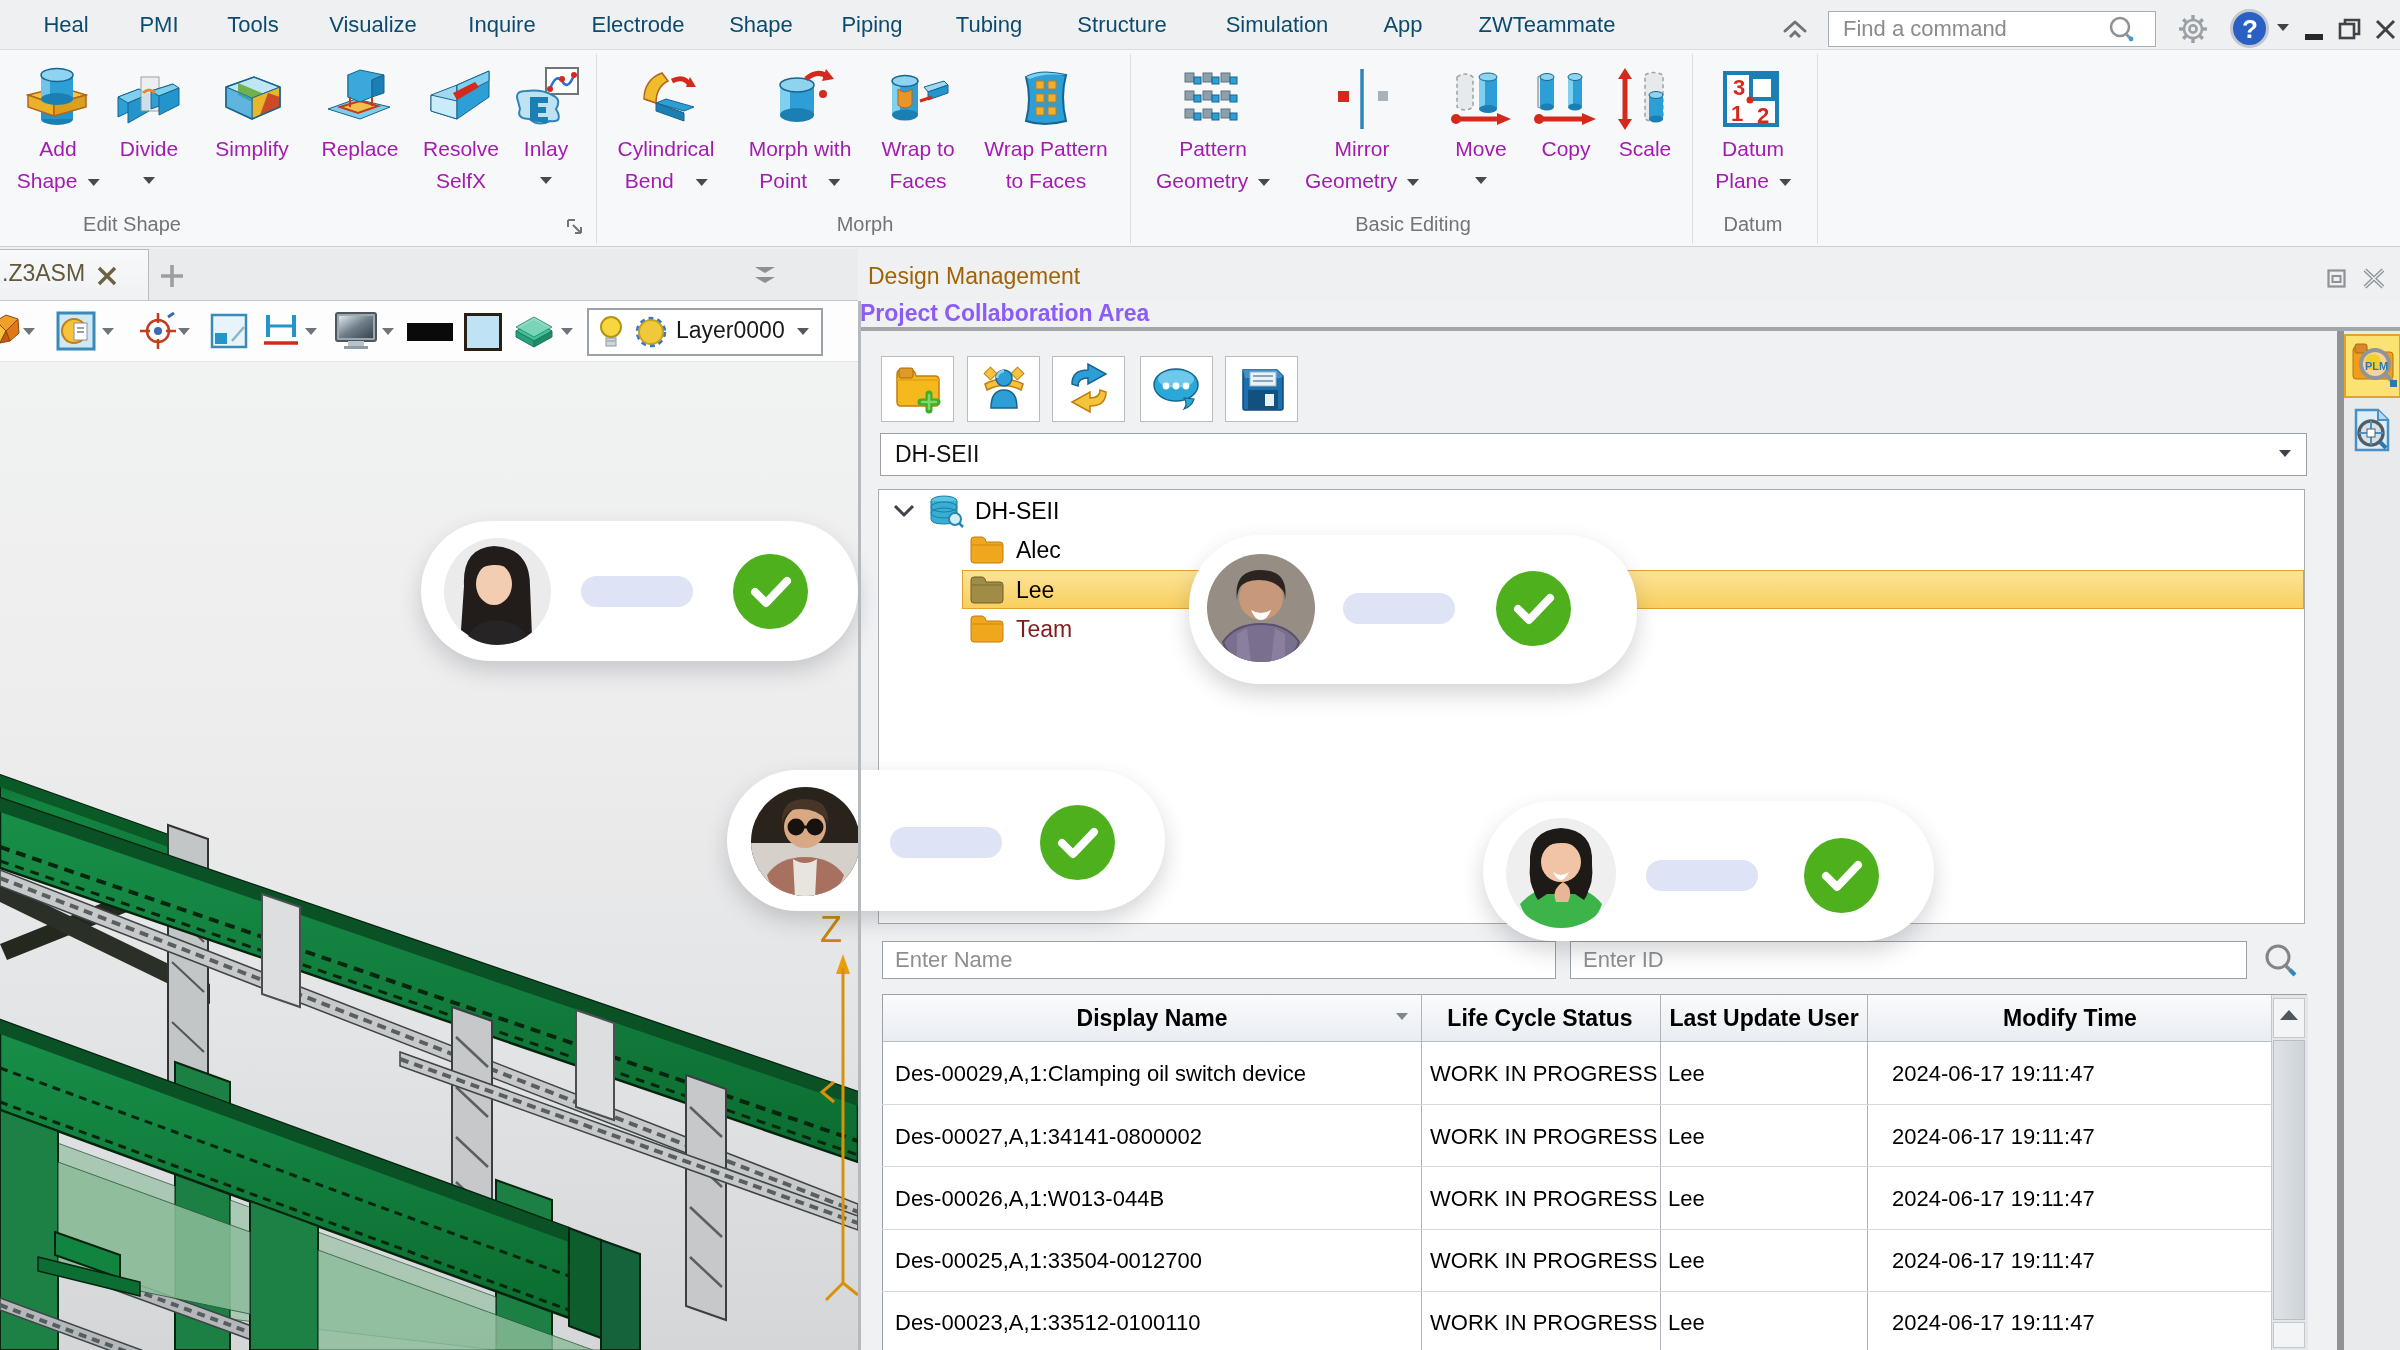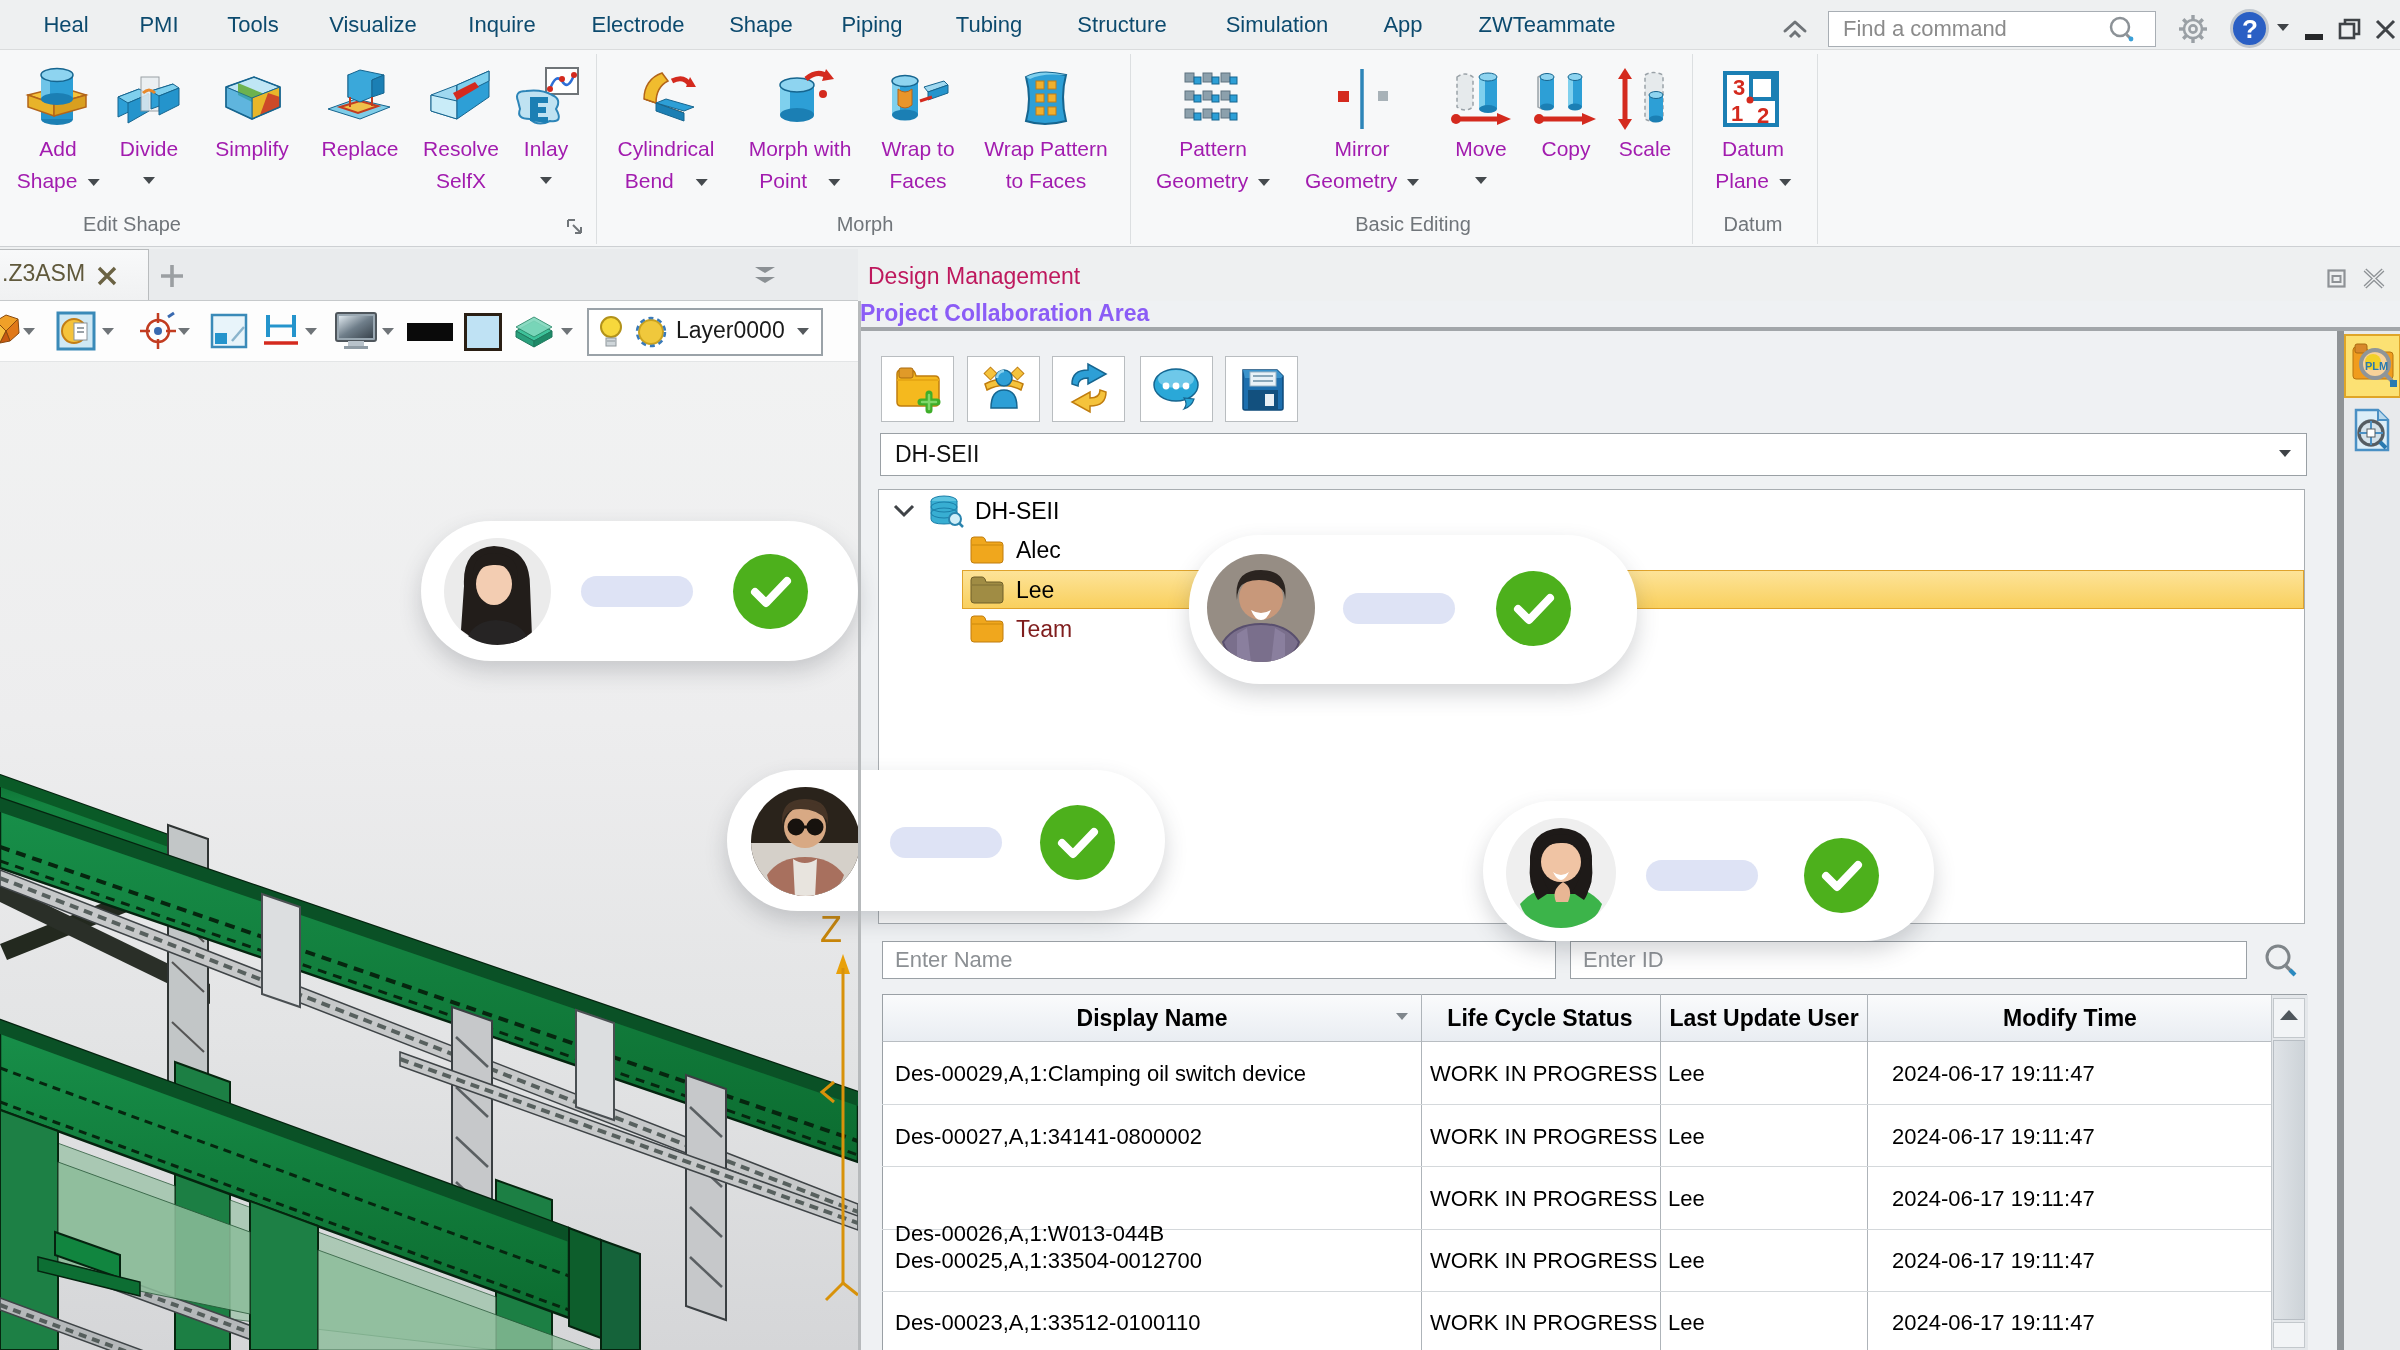--- a/index.html
+++ b/index.html
@@ -306,21 +306,21 @@
 <svg class="abs" style="left:158px;top:13px;" width="28" height="28" viewBox="0 0 28 28">
       <path d="M14 3 V25 M3 14 H25" stroke="#9b9fa2" stroke-width="3.6"></path>
     </svg>
 <svg class="abs" style="left:752px;top:16px;" width="26" height="20" viewBox="0 0 26 20">
       <path d="M3 2 H23 L13 8 Z" fill="#8b9094"></path>
       <path d="M3 12 H23 L13 18 Z" fill="#8b9094"></path>
     </svg>
 </div>
 
 <div id="paneltitle"></div>
-<span class="abs" style="left:868px;top:263px;font-size:23px;color:#be185d;text-align:center;">Design Management</span>
+<span class="abs" style="left:868px;top:263px;font-size:23px;color:#a16207;text-align:center;">Design Management</span>
 <svg class="abs" style="left:2327px;top:269px;" width="19" height="19" viewBox="0 0 19 19">
     <rect x="1.5" y="1.5" width="16" height="16" fill="none" stroke="#8e9296" stroke-width="2.2"></rect>
     <rect x="5.5" y="7" width="8" height="6" fill="none" stroke="#8e9296" stroke-width="2"></rect>
   </svg>
 <svg class="abs" style="left:2362px;top:268px;" width="24" height="21" viewBox="0 0 24 21">
     <path d="M3 2 L21 19 M21 2 L3 19" stroke="#8e9296" stroke-width="4"></path>
     <path d="M3 2 L21 19 M21 2 L3 19" stroke="#eef0f1" stroke-width="1.4"></path>
   </svg>
 <span class="abs" style="left:860px;top:300px;font-size:23px;font-weight:bold;color:#8b5cf6;z-index:7;">Project Collaboration Area</span>
 <div id="psep"></div>
@@ -594,21 +594,21 @@
 <div class="abs" style="left:882px;top:1291px;width:1389px;height:1px;background:#d4d8db;"></div>
 
 <span class="trow" style="left:895px;top:1061px;">Des-00029,A,1:Clamping oil switch device</span>
 <span class="trow" style="left:1430px;top:1061px;">WORK IN PROGRESS</span>
 <span class="trow" style="left:1668px;top:1061px;">Lee</span>
 <span class="trow" style="left:1892px;top:1061px;">2024-06-17 19:11:47</span>
 <span class="trow" style="left:895px;top:1124px;">Des-00027,A,1:34141-0800002</span>
 <span class="trow" style="left:1430px;top:1124px;">WORK IN PROGRESS</span>
 <span class="trow" style="left:1668px;top:1124px;">Lee</span>
 <span class="trow" style="left:1892px;top:1124px;">2024-06-17 19:11:47</span>
-<span class="trow" style="left:895px;top:1186px;margin-top:35px;">Des-00026,A,1:W013-044B</span>
+<span class="trow" style="left:895px;top:1186px;">Des-00026,A,1:W013-044B</span>
 <span class="trow" style="left:1430px;top:1186px;">WORK IN PROGRESS</span>
 <span class="trow" style="left:1668px;top:1186px;">Lee</span>
 <span class="trow" style="left:1892px;top:1186px;">2024-06-17 19:11:47</span>
 <span class="trow" style="left:895px;top:1248px;">Des-00025,A,1:33504-0012700</span>
 <span class="trow" style="left:1430px;top:1248px;">WORK IN PROGRESS</span>
 <span class="trow" style="left:1668px;top:1248px;">Lee</span>
 <span class="trow" style="left:1892px;top:1248px;">2024-06-17 19:11:47</span>
 <span class="trow" style="left:895px;top:1310px;">Des-00023,A,1:33512-0100110</span>
 <span class="trow" style="left:1430px;top:1310px;">WORK IN PROGRESS</span>
 <span class="trow" style="left:1668px;top:1310px;">Lee</span>

